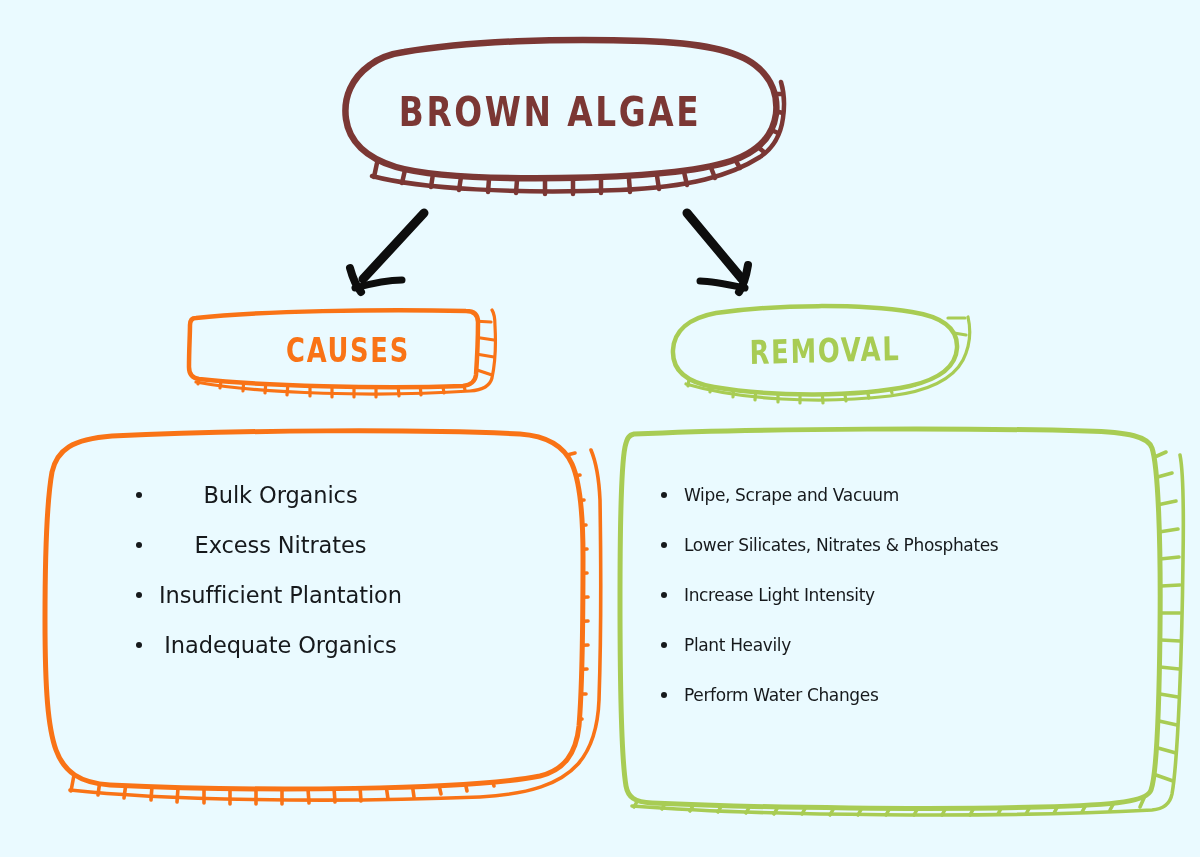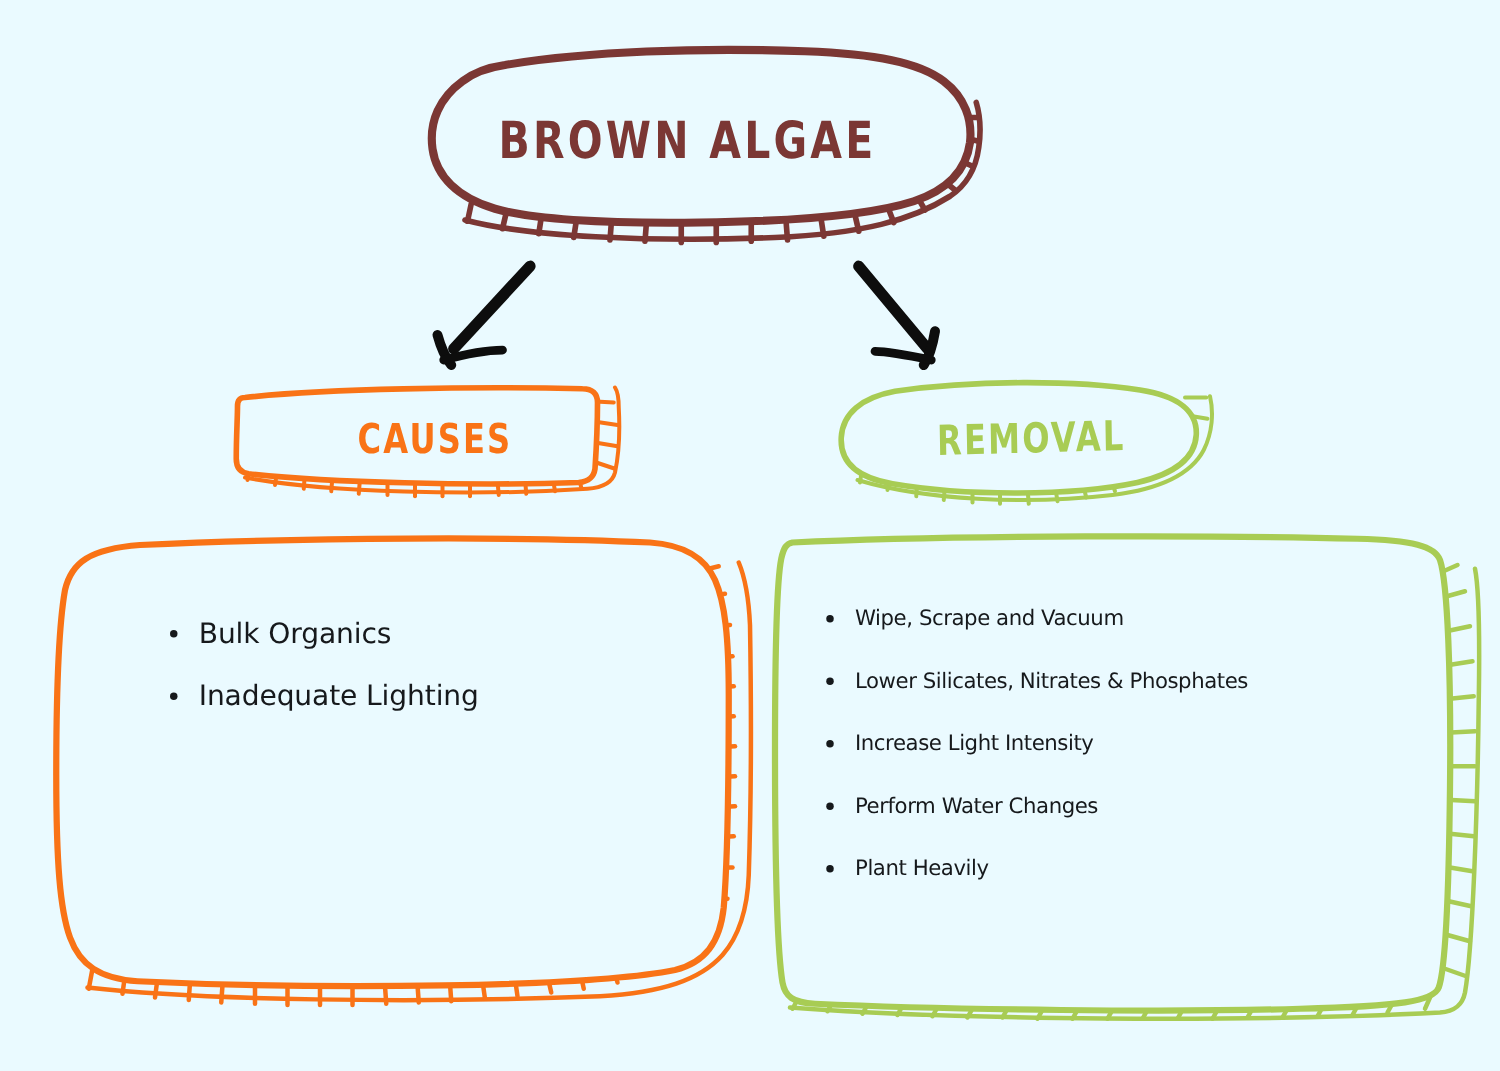--- a/index.html
+++ b/index.html
@@ -103,21 +103,22 @@
     left: 3px;
     top: 50%;
     margin-top: -3px;
     width: 6px;
     height: 6px;
     border-radius: 50%;
     background: #16191c;
   }
   #causes-list {
     left: 133px;
-    top: 482px;
+    top: 470px;
+    text-align: center;
   }
   #causes-list li { line-height: 50px; }
 
   #removal-list {
     left: 658px;
     top: 470px;
   }
   #removal-list li { line-height: 50px; }
   #removal-list li { font-size: 17px; letter-spacing: -0.35px; }
 </style>
@@ -331,25 +332,27 @@
   <div class="txt-layer">
 
     <div class="title-text">BROWN ALGAE</div>
 
     <div class="branch-label" id="causes-label">CAUSES</div>
 
     <div class="branch-label" id="removal-label">REMOVAL</div>
 
     <ul class="list" id="causes-list">
       <li>Bulk Organics</li>
-      <li>Inadequate Lighting</li>
+      <li>Excess Nitrates</li>
+      <li>Insufficient Plantation</li>
+      <li>Inadequate Organics</li>
     </ul>
 
     <ul class="list" id="removal-list">
       <li>Wipe, Scrape and Vacuum</li>
       <li>Lower Silicates, Nitrates &amp; Phosphates</li>
       <li>Increase Light Intensity</li>
+      <li>Plant Heavily</li>
       <li>Perform Water Changes</li>
-      <li>Plant Heavily</li>
     </ul>
 
   </div>
 </div>
 
 </body></html>

